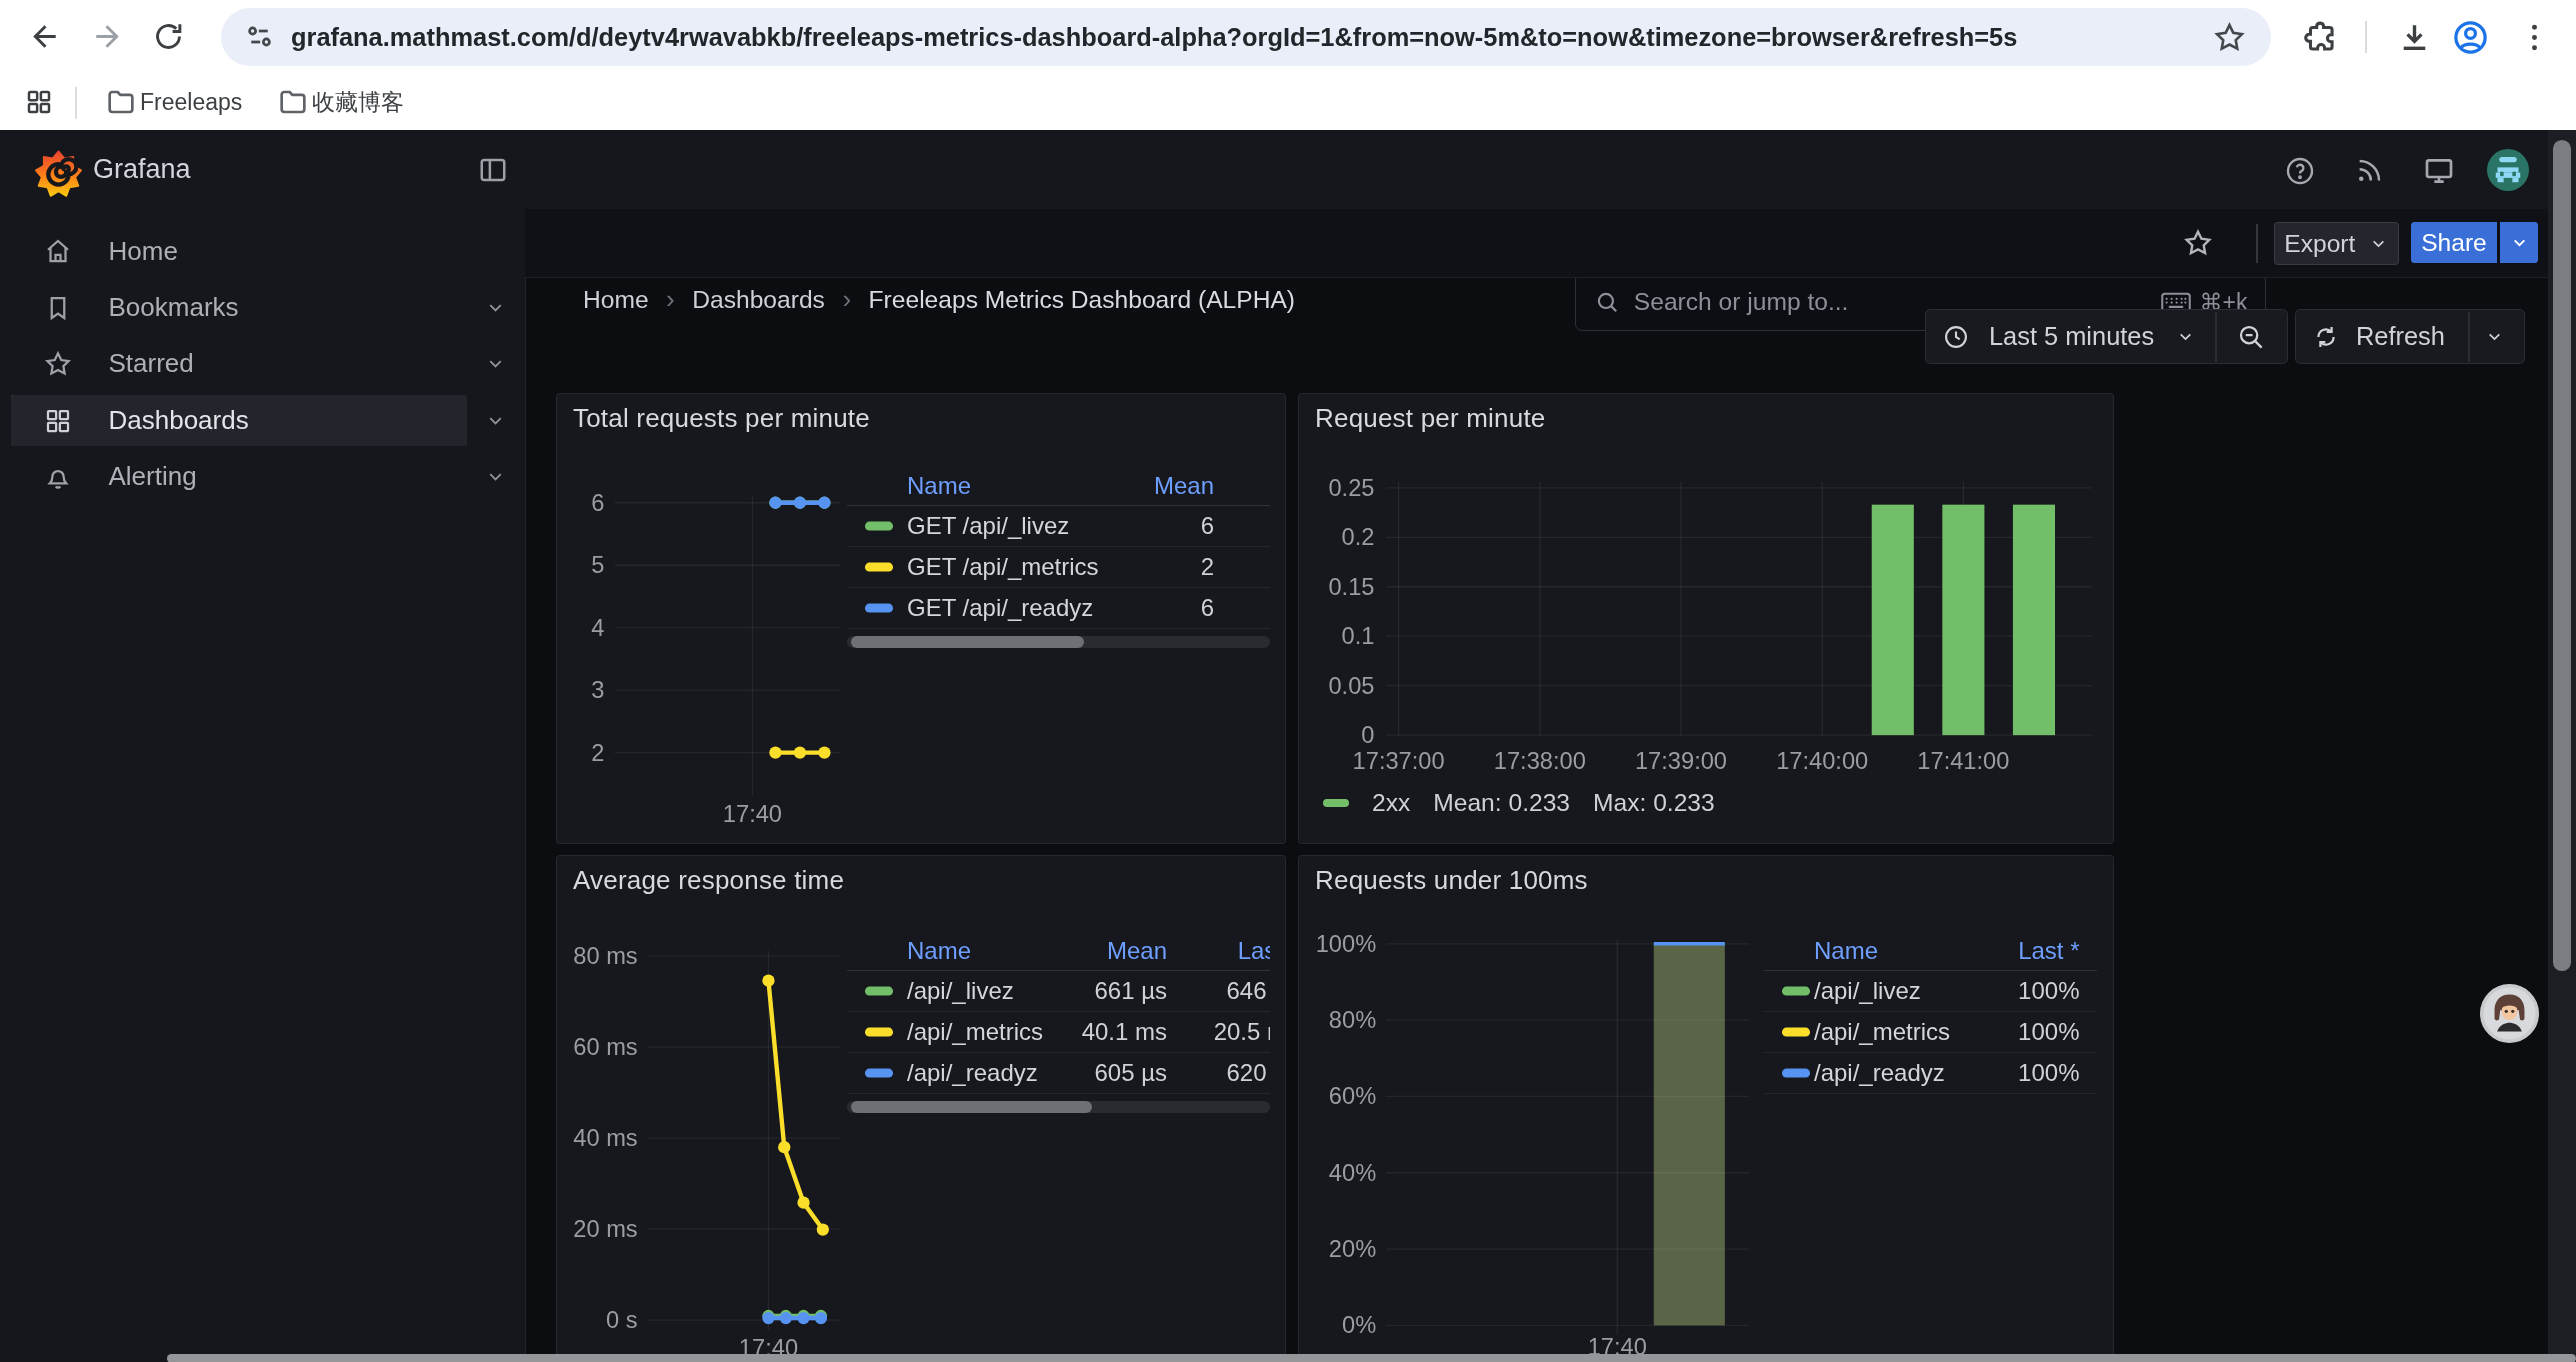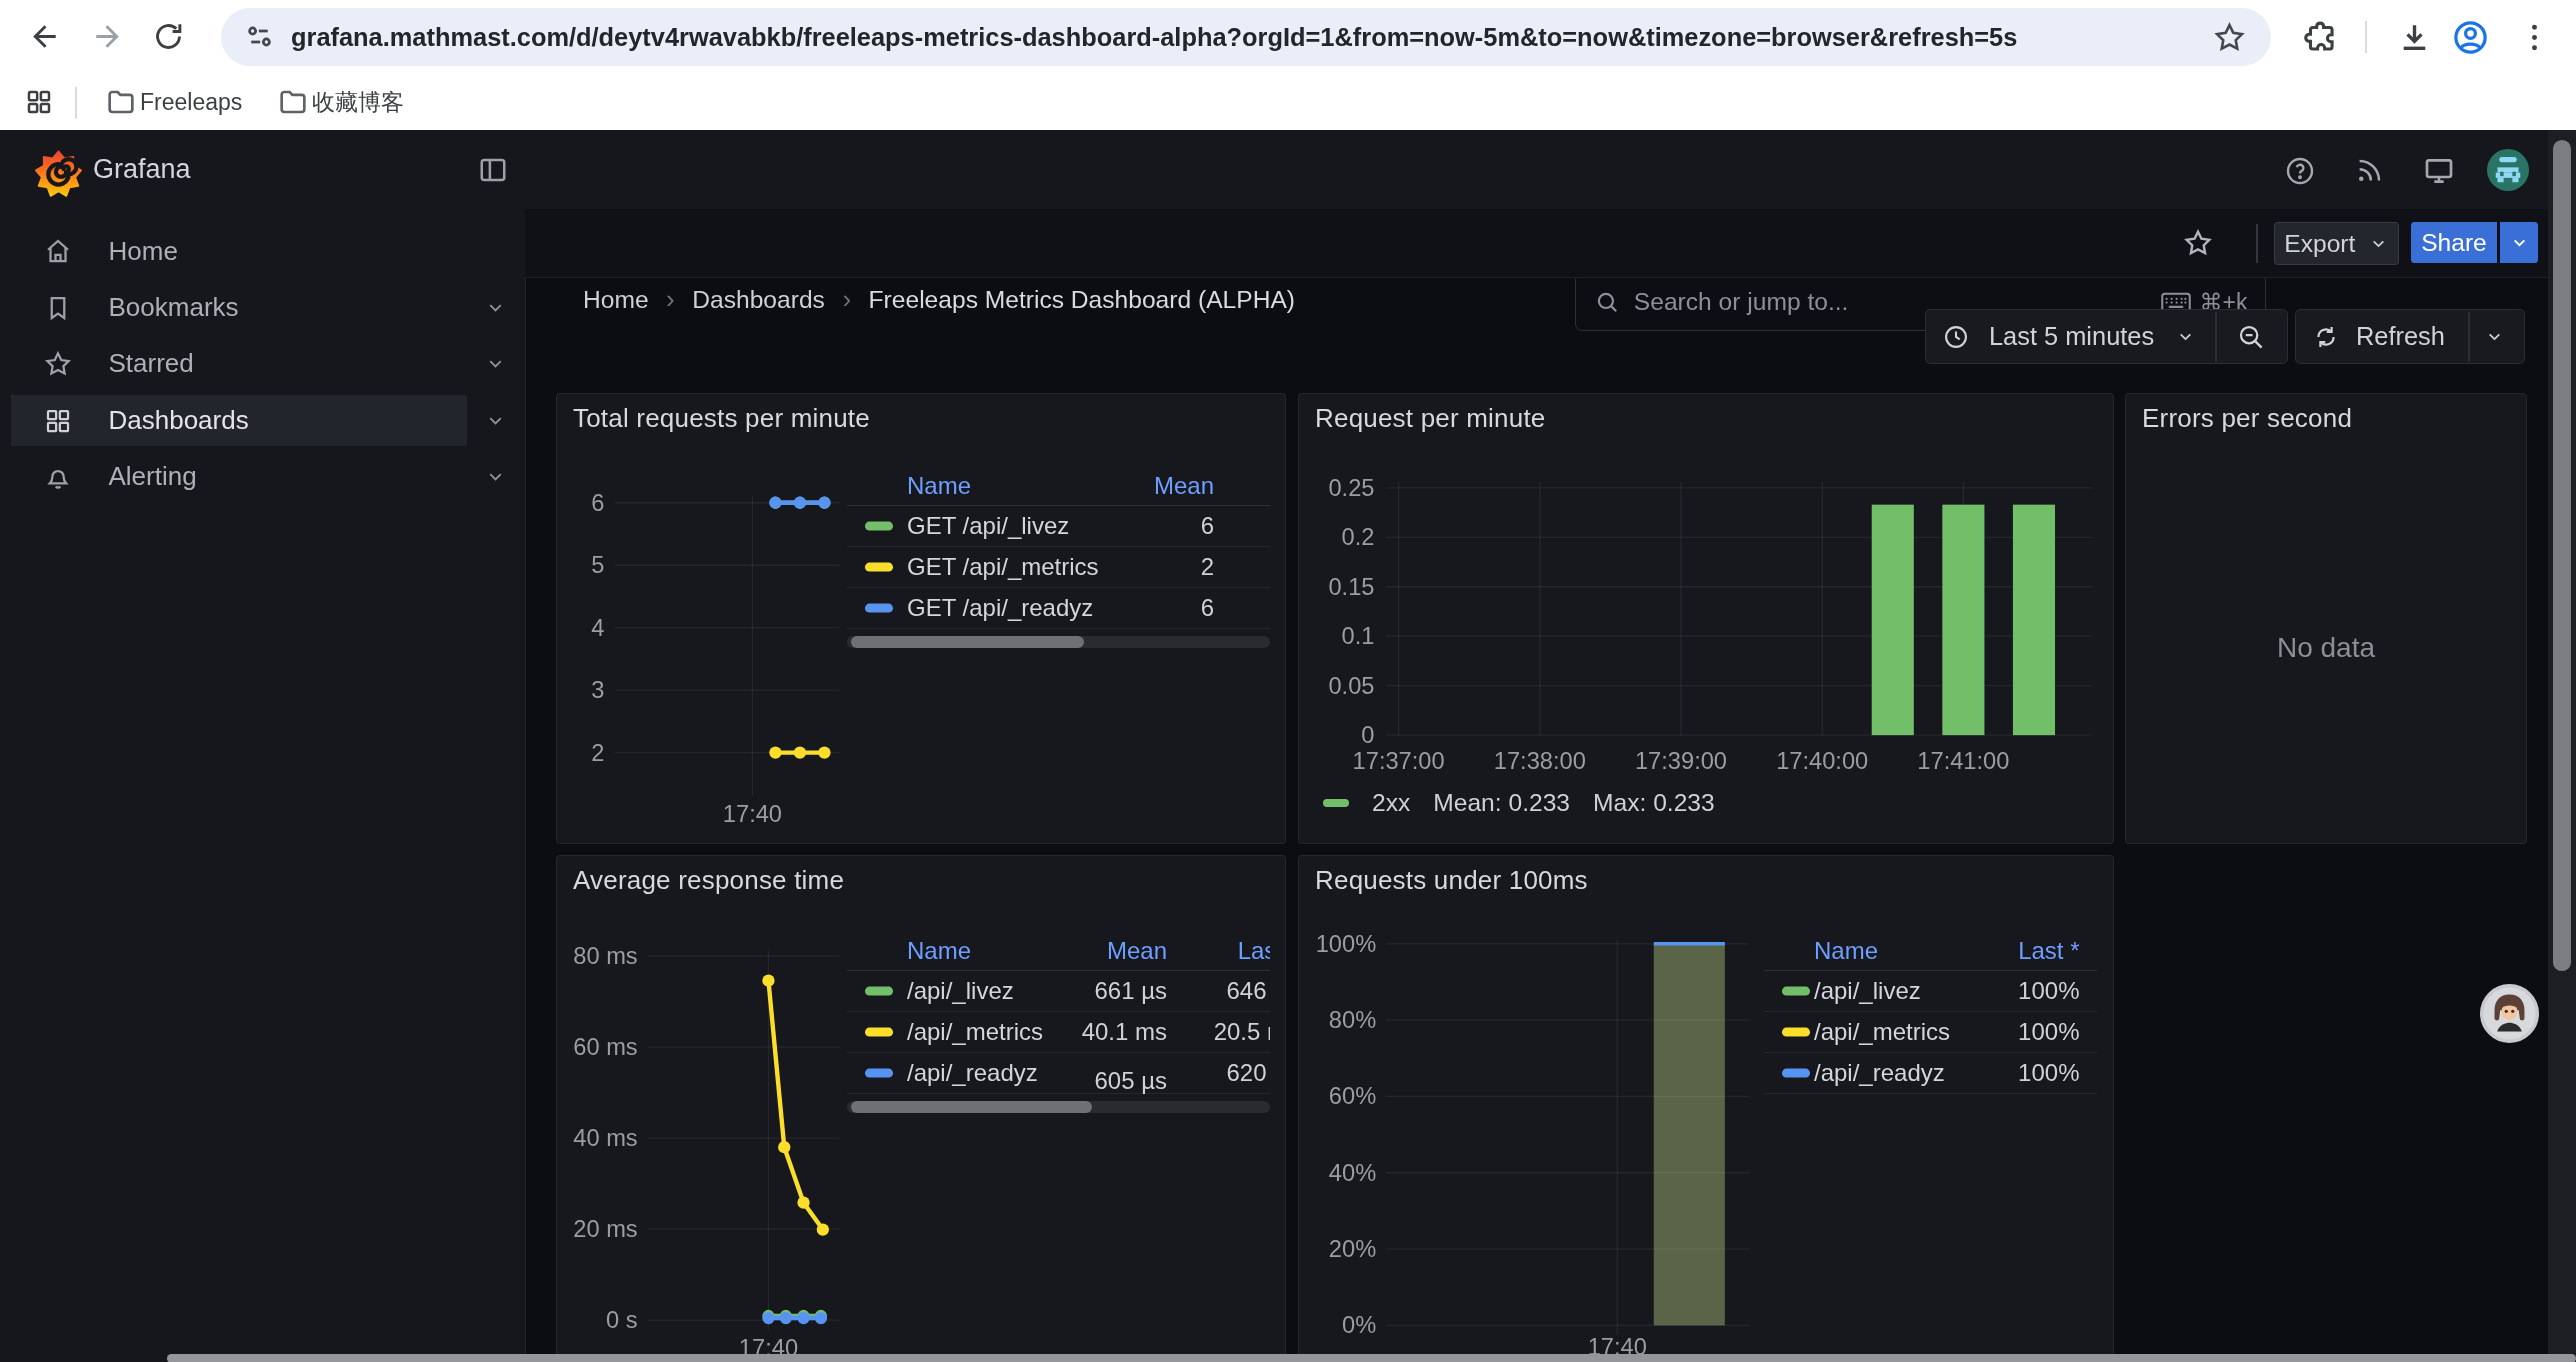--- a/index.html
+++ b/index.html
@@ -443,24 +443,20 @@
         <text x="757.4900000000006" y="428" text-anchor="middle">17:41:00</text>
       </svg>
     <div id="p2-legend" class="abs">
       <span class="pill" style="background: rgb(115, 191, 105);"></span>
       <span>2xx</span>
       <span>Mean: 0.233</span>
       <span>Max: 0.233</span>
     </div>
   </div>
 
-  <div class="panel" style="left:2125px;top:393px;width:400px;height:449px;">
-    <div class="ptitle">Errors per second</div>
-    <div class="nodata" style="top:238px;">No data</div>
-  </div>
 
   <div class="panel" style="left:556px;top:855px;width:728px;height:537px;">
     <div class="ptitle">Average response time</div>
     <svg id="chart-avg" class="chart" width="728" height="537" viewBox="0 0 830 612">
         <line x1="103" x2="322" y1="114" y2="114" stroke="rgba(204,204,220,0.08)" stroke-width="1.5"></line>
         <text x="92" y="123" text-anchor="end">80 ms</text>
         <line x1="103" x2="322" y1="217.75" y2="217.75" stroke="rgba(204,204,220,0.08)" stroke-width="1.5"></line>
         <text x="92" y="226.75" text-anchor="end">60 ms</text>
         <line x1="103" x2="322" y1="321.5" y2="321.5" stroke="rgba(204,204,220,0.08)" stroke-width="1.5"></line>
         <text x="92" y="330.5" text-anchor="end">40 ms</text>
@@ -500,21 +496,21 @@
         </div>
         <div class="lg-row">
           <span class="lg-pill" style="background: rgb(250, 222, 42);"></span>
           <span class="lg-name" style="left: 60px;">/api/_metrics</span>
           <span class="lg-val" style="right: 103px;">40.1 ms</span>
           <span class="lg-val" style="right: -29px;">20.5 ms</span>
         </div>
         <div class="lg-row">
           <span class="lg-pill" style="background: rgb(87, 148, 242);"></span>
           <span class="lg-name" style="left: 60px;">/api/_readyz</span>
-          <span class="lg-val" style="right: 103px; margin-top: 8px;">605 µs</span>
+          <span class="lg-val" style="right: 103px;">605 µs</span>
           <span class="lg-val" style="right: -29px;">620 µs</span>
         </div>
         <div class="lg-sb">
           <div class="lg-sb-thumb" style="left: 1%; width: 57%;"></div>
         </div>
       </div>
   </div>
 
   <div class="panel" style="left:1298px;top:855px;width:814px;height:537px;">
     <div class="ptitle">Requests under 100ms</div>

